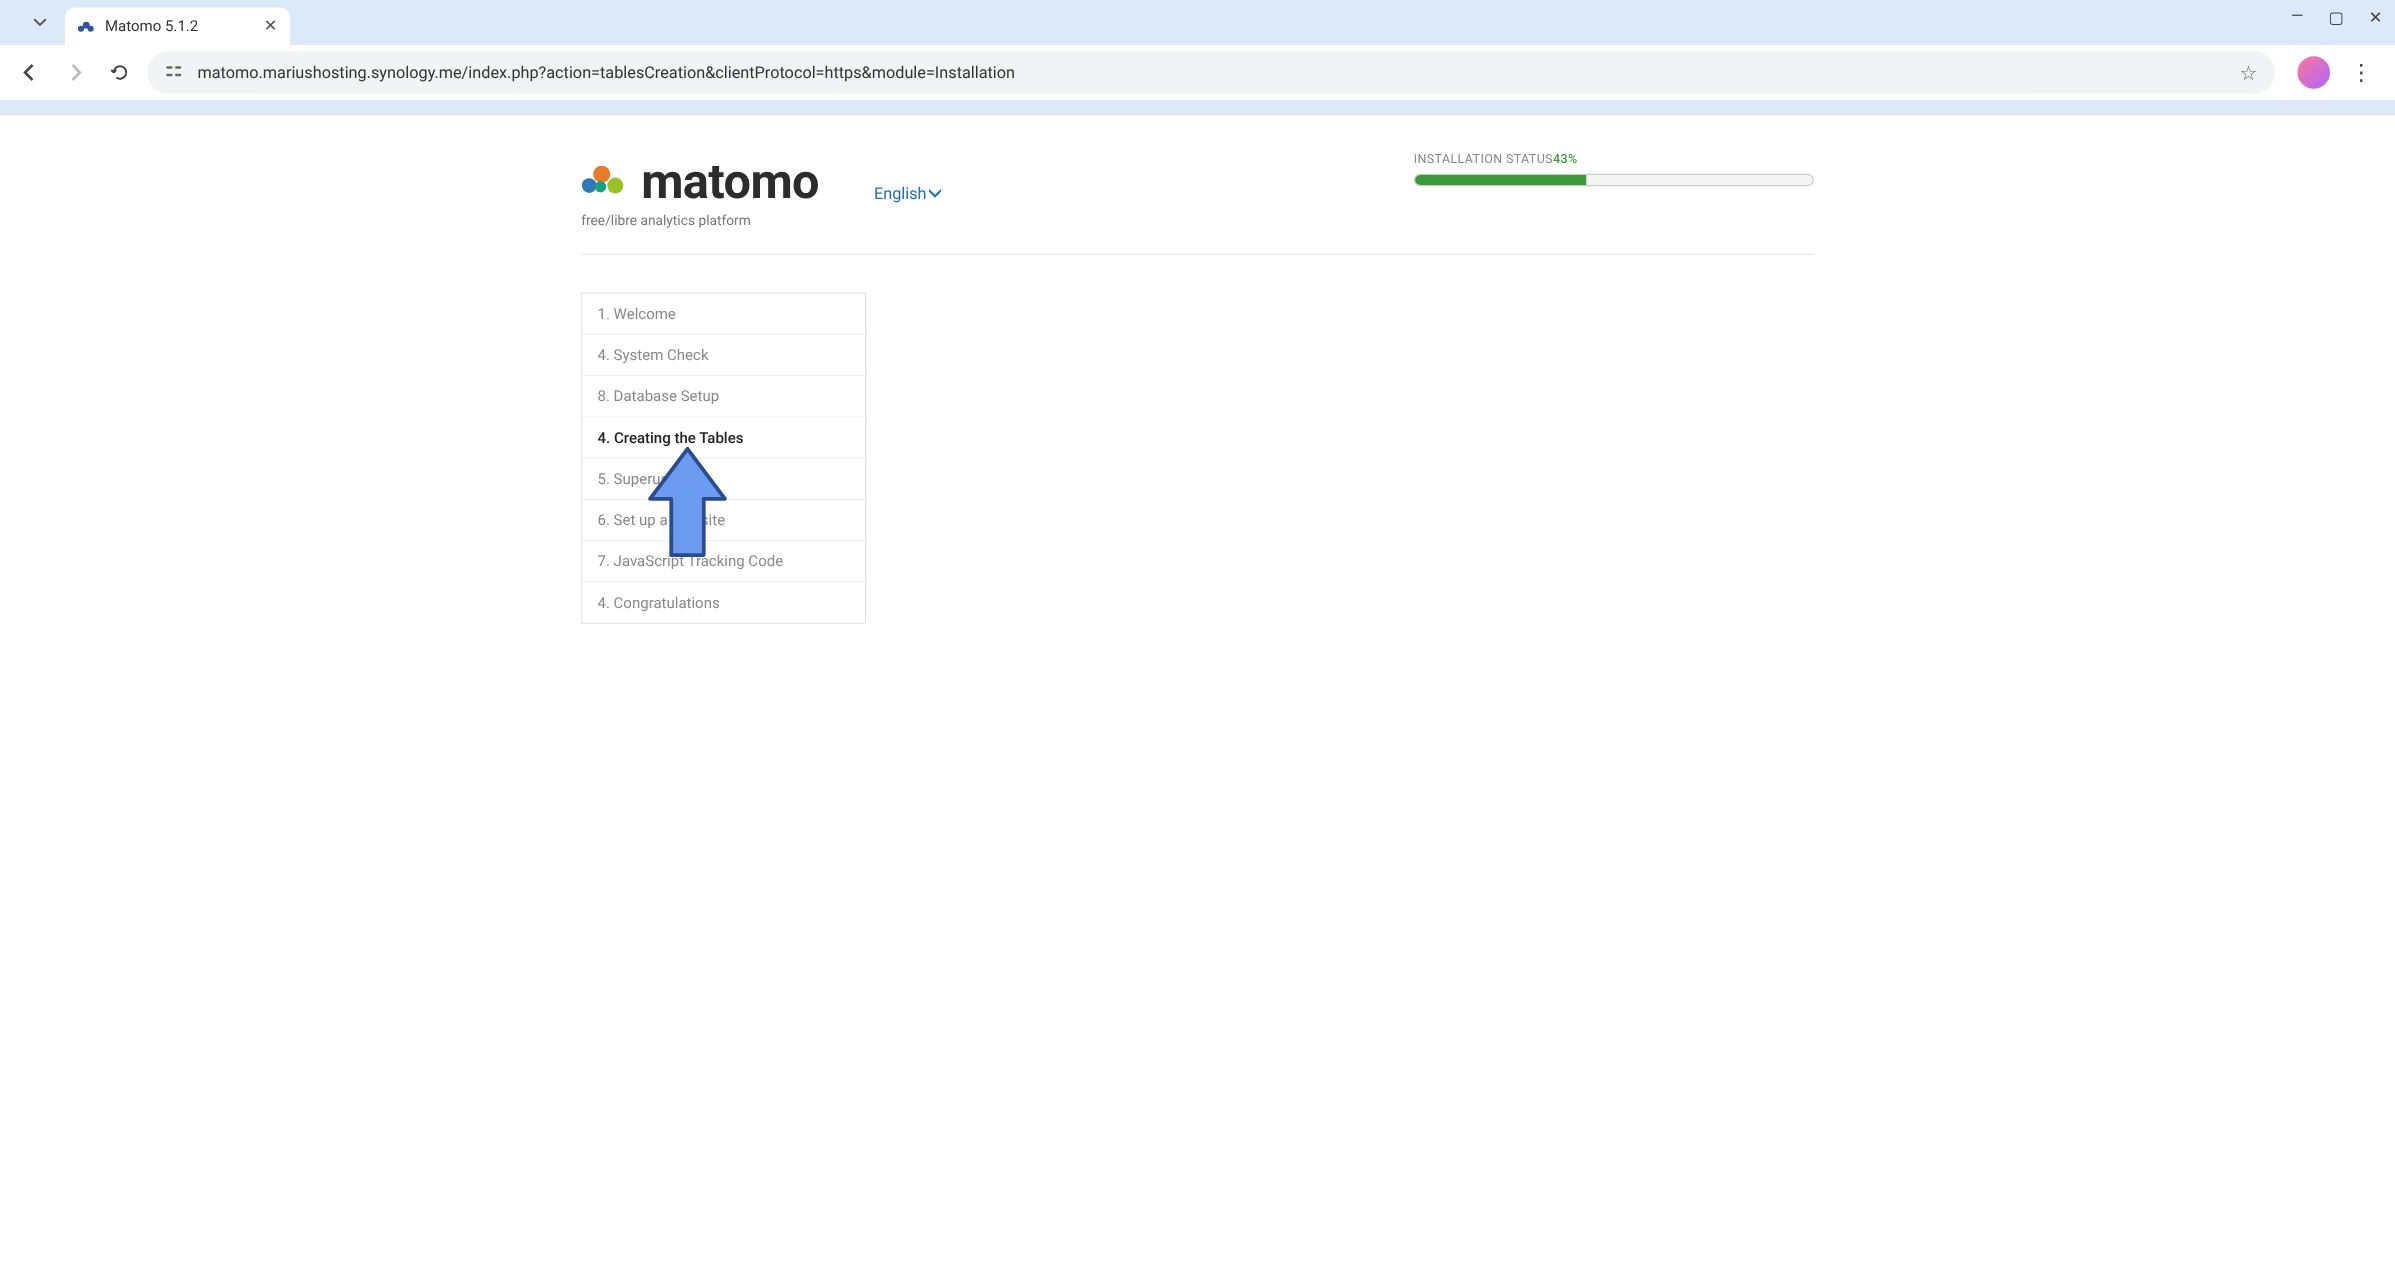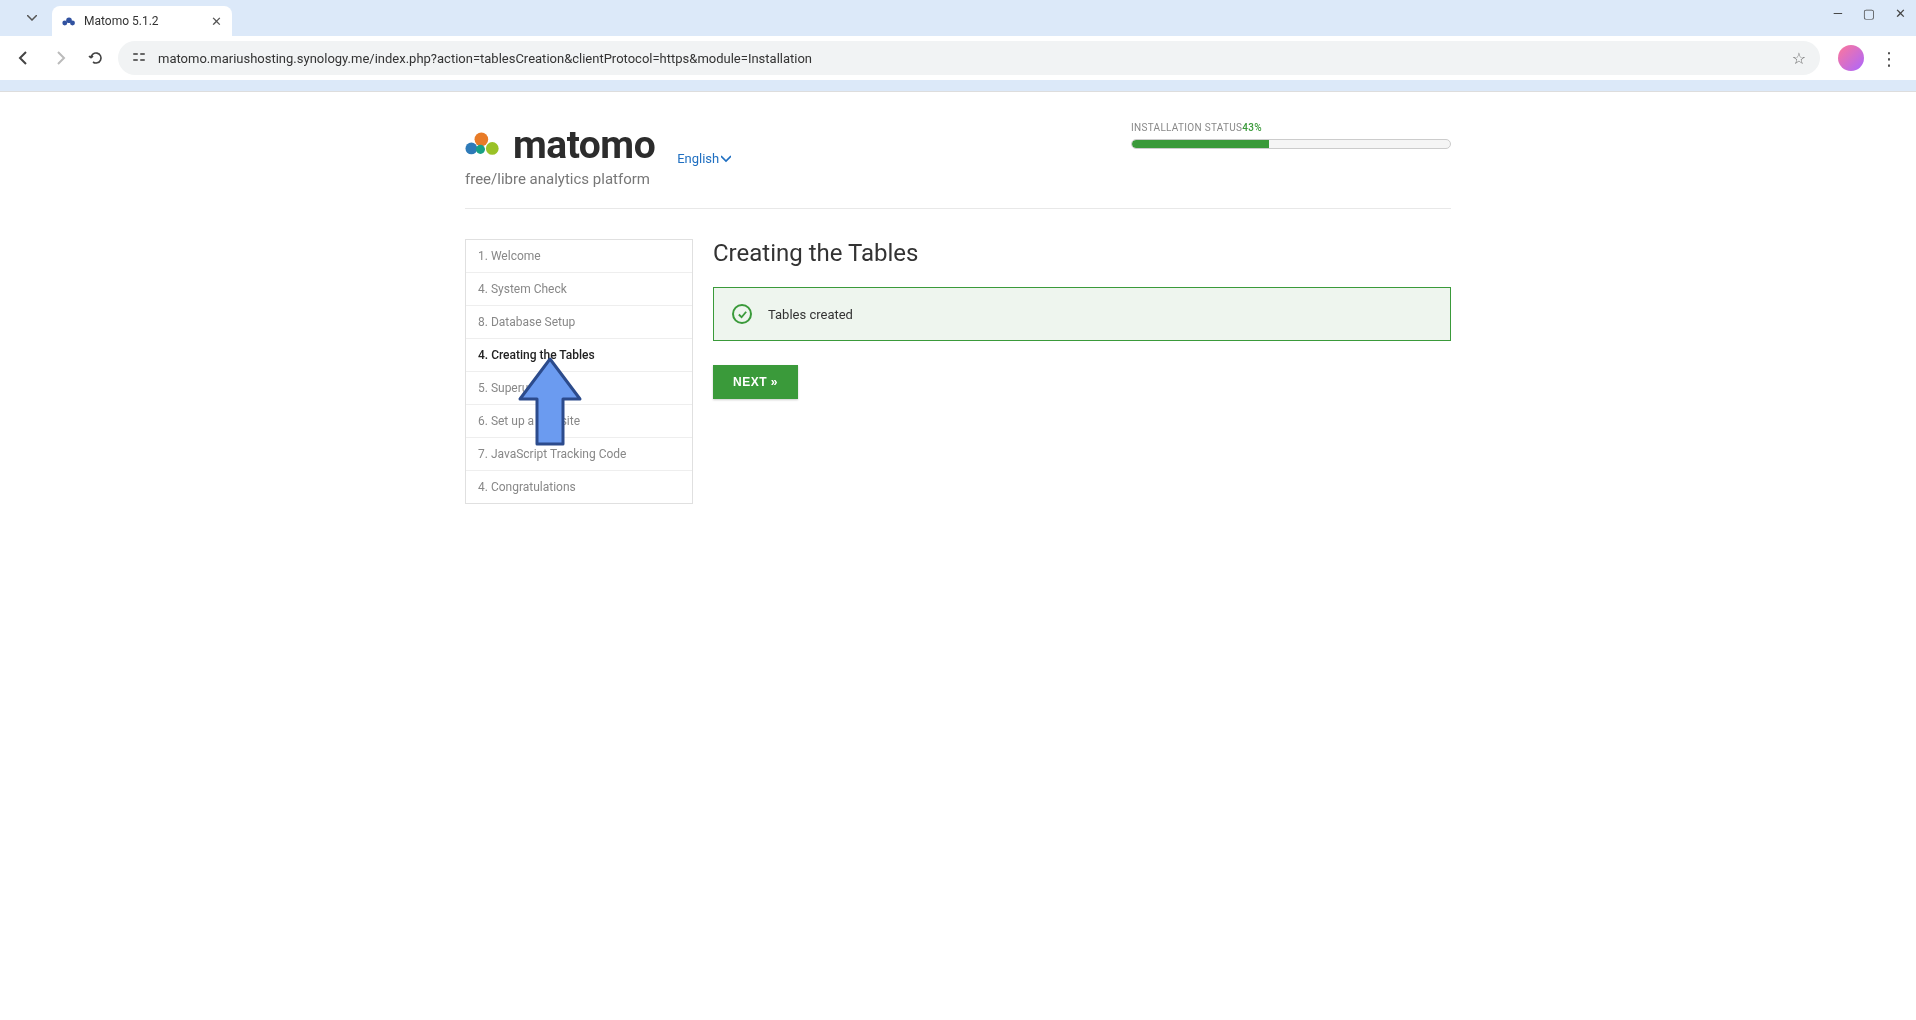--- a/index.html
+++ b/index.html
@@ -81,22 +81,22 @@
   .header-row {
     display:flex;align-items:flex-start;justify-content:space-between;
     padding-bottom: 20px;
     border-bottom:1px solid #e8e8e8;
   }
   .logo-block { display:flex;align-items:center;gap:20px;}
   .logo-text { display:flex;flex-direction:column;}
   .logo-main { display:flex;align-items:center;gap:8px;}
   .logo-svg { width:40px;height:26px;}
   .logo-name { font-size:39px;font-weight:700;color:#2c2c2c;letter-spacing:-0.5px;}
-  .logo-sub { font-size:15px;color:#777;margin-top:2px;}
-  .lang-select{color:#1f6fc1;font-size:13px;cursor:pointer;display:flex;align-items:center;gap:2px;margin-top:6px;margin-left:2px;}
+  .logo-sub { font-size:11px;color:#777;margin-top:2px;}
+  .lang-select{color:#1f6fc1;font-size:13px;cursor:pointer;display:flex;align-items:center;gap:2px;margin-top:6px;margin-left:24px;}
 
   .status-block { text-align:right;min-width:320px;}
   .status-row{display:flex;justify-content:flex-start;font-size:10px;color:#888;margin-bottom:6px;letter-spacing:0.3px;}
   .status-pct{color:#3a9a3a;font-weight:500;}
   .progress{width:320px;height:10px;border:1px solid #ccc;border-radius:5px;background:#f5f5f5;overflow:hidden;}
   .progress-fill{height:100%;background:#3a9a3a;border-radius:5px 0 0 5px;}
 
   .body-row{display:flex;gap:20px;margin-top:30px;}
   .sidebar{width:228px;border:1px solid #e0e0e0;}
   .sidebar-item{
@@ -231,32 +231,20 @@
         <div class="sidebar-item"><span>1. Welcome</span></div>
         <div class="sidebar-item"><span>4. System Check</span></div>
         <div class="sidebar-item"><span>8. Database Setup</span></div>
         <div class="sidebar-item active"><span>4. Creating the Tables</span></div>
         <div class="sidebar-item"><span>5. Superuser</span></div>
         <div class="sidebar-item"><span>6. Set up a Website</span></div>
         <div class="sidebar-item"><span>7. JavaScript Tracking Code</span></div>
         <div class="sidebar-item"><span>4. Congratulations</span></div>
       </div>
 
-      <div class="main">
-        <h1>Creating the Tables</h1>
-        <div class="alert-success">
-          <span class="check-icon">
-            <svg viewBox="0 0 12 12">
-                <path d="M2 6 L5 9 L10 3" fill="none" stroke="#3a9a3a" stroke-width="2"></path>
-              </svg>
-          </span>
-          <span>Tables created</span>
-        </div>
-        <button class="next-btn">NEXT »</button>
-      </div>
     </div>
 
     <div class="arrow-annotation">
       <svg viewBox="0 0 70 100">
         <path d="M35 5 L65 45 L48 45 L48 90 L22 90 L22 45 L5 45 Z" fill="#6b9bf0" stroke="#2c4b8c" stroke-width="3" stroke-linejoin="round"></path>
       </svg>
     </div>
 
   </div>
 </div>

